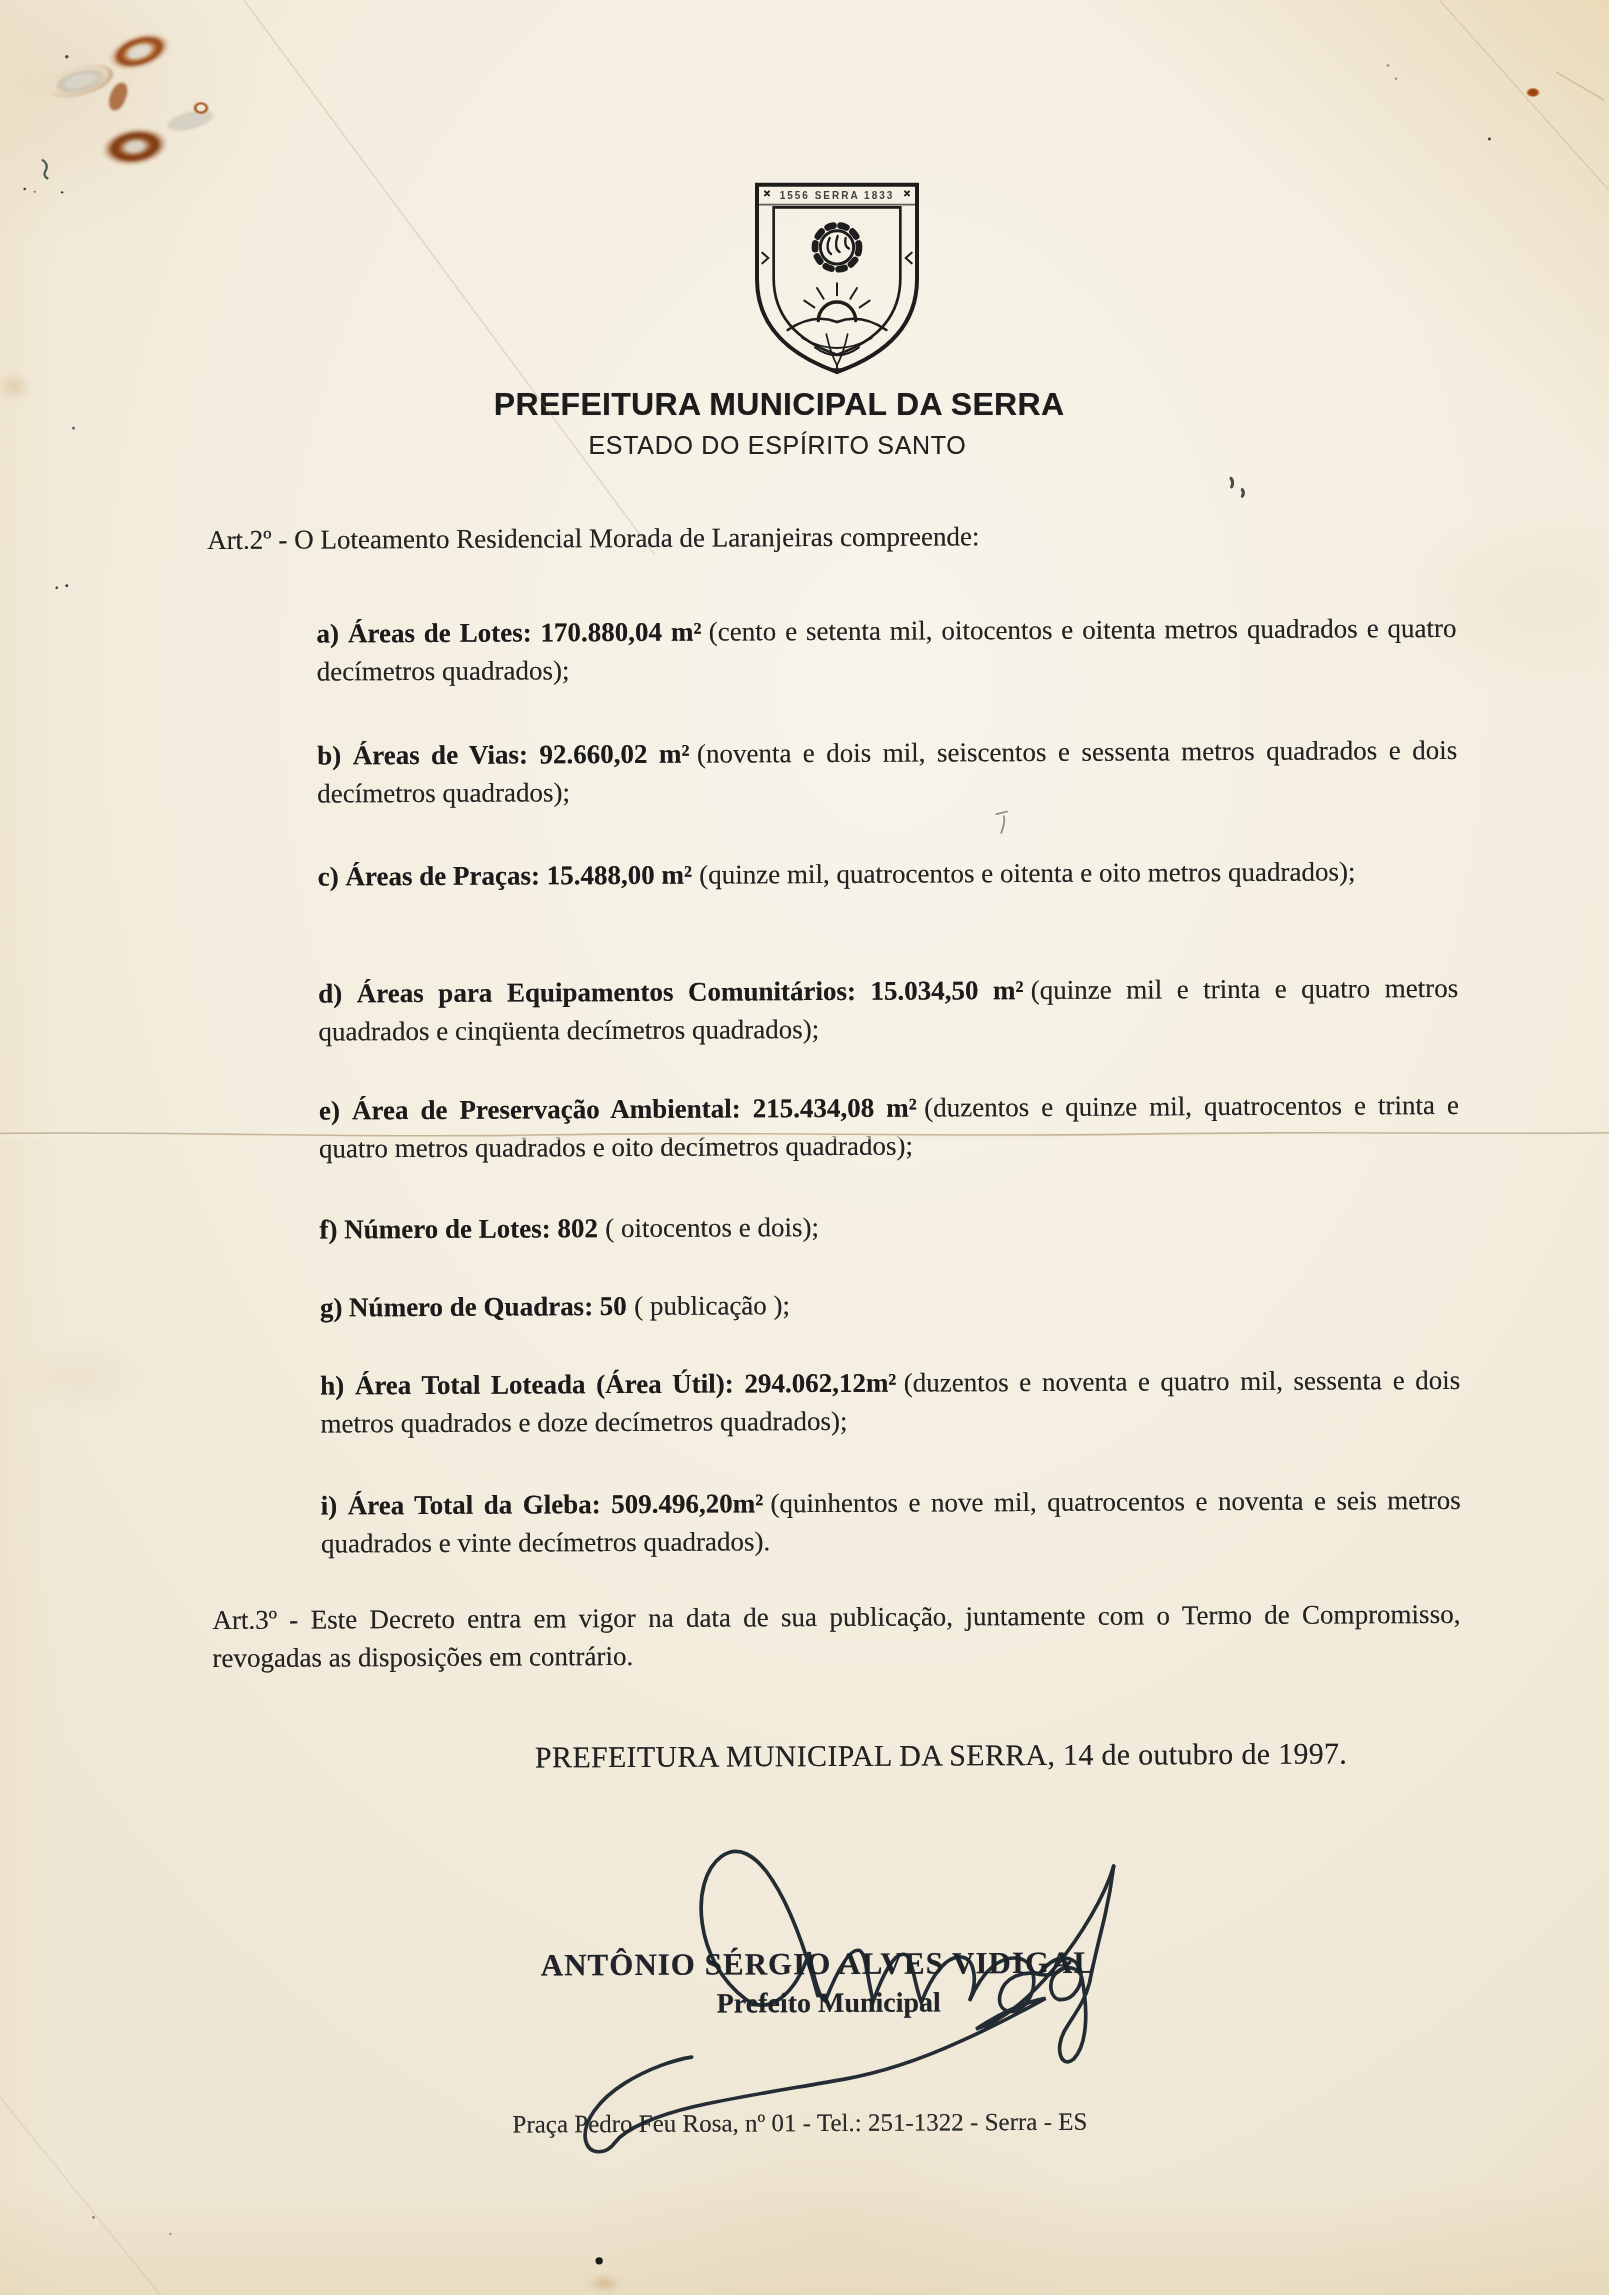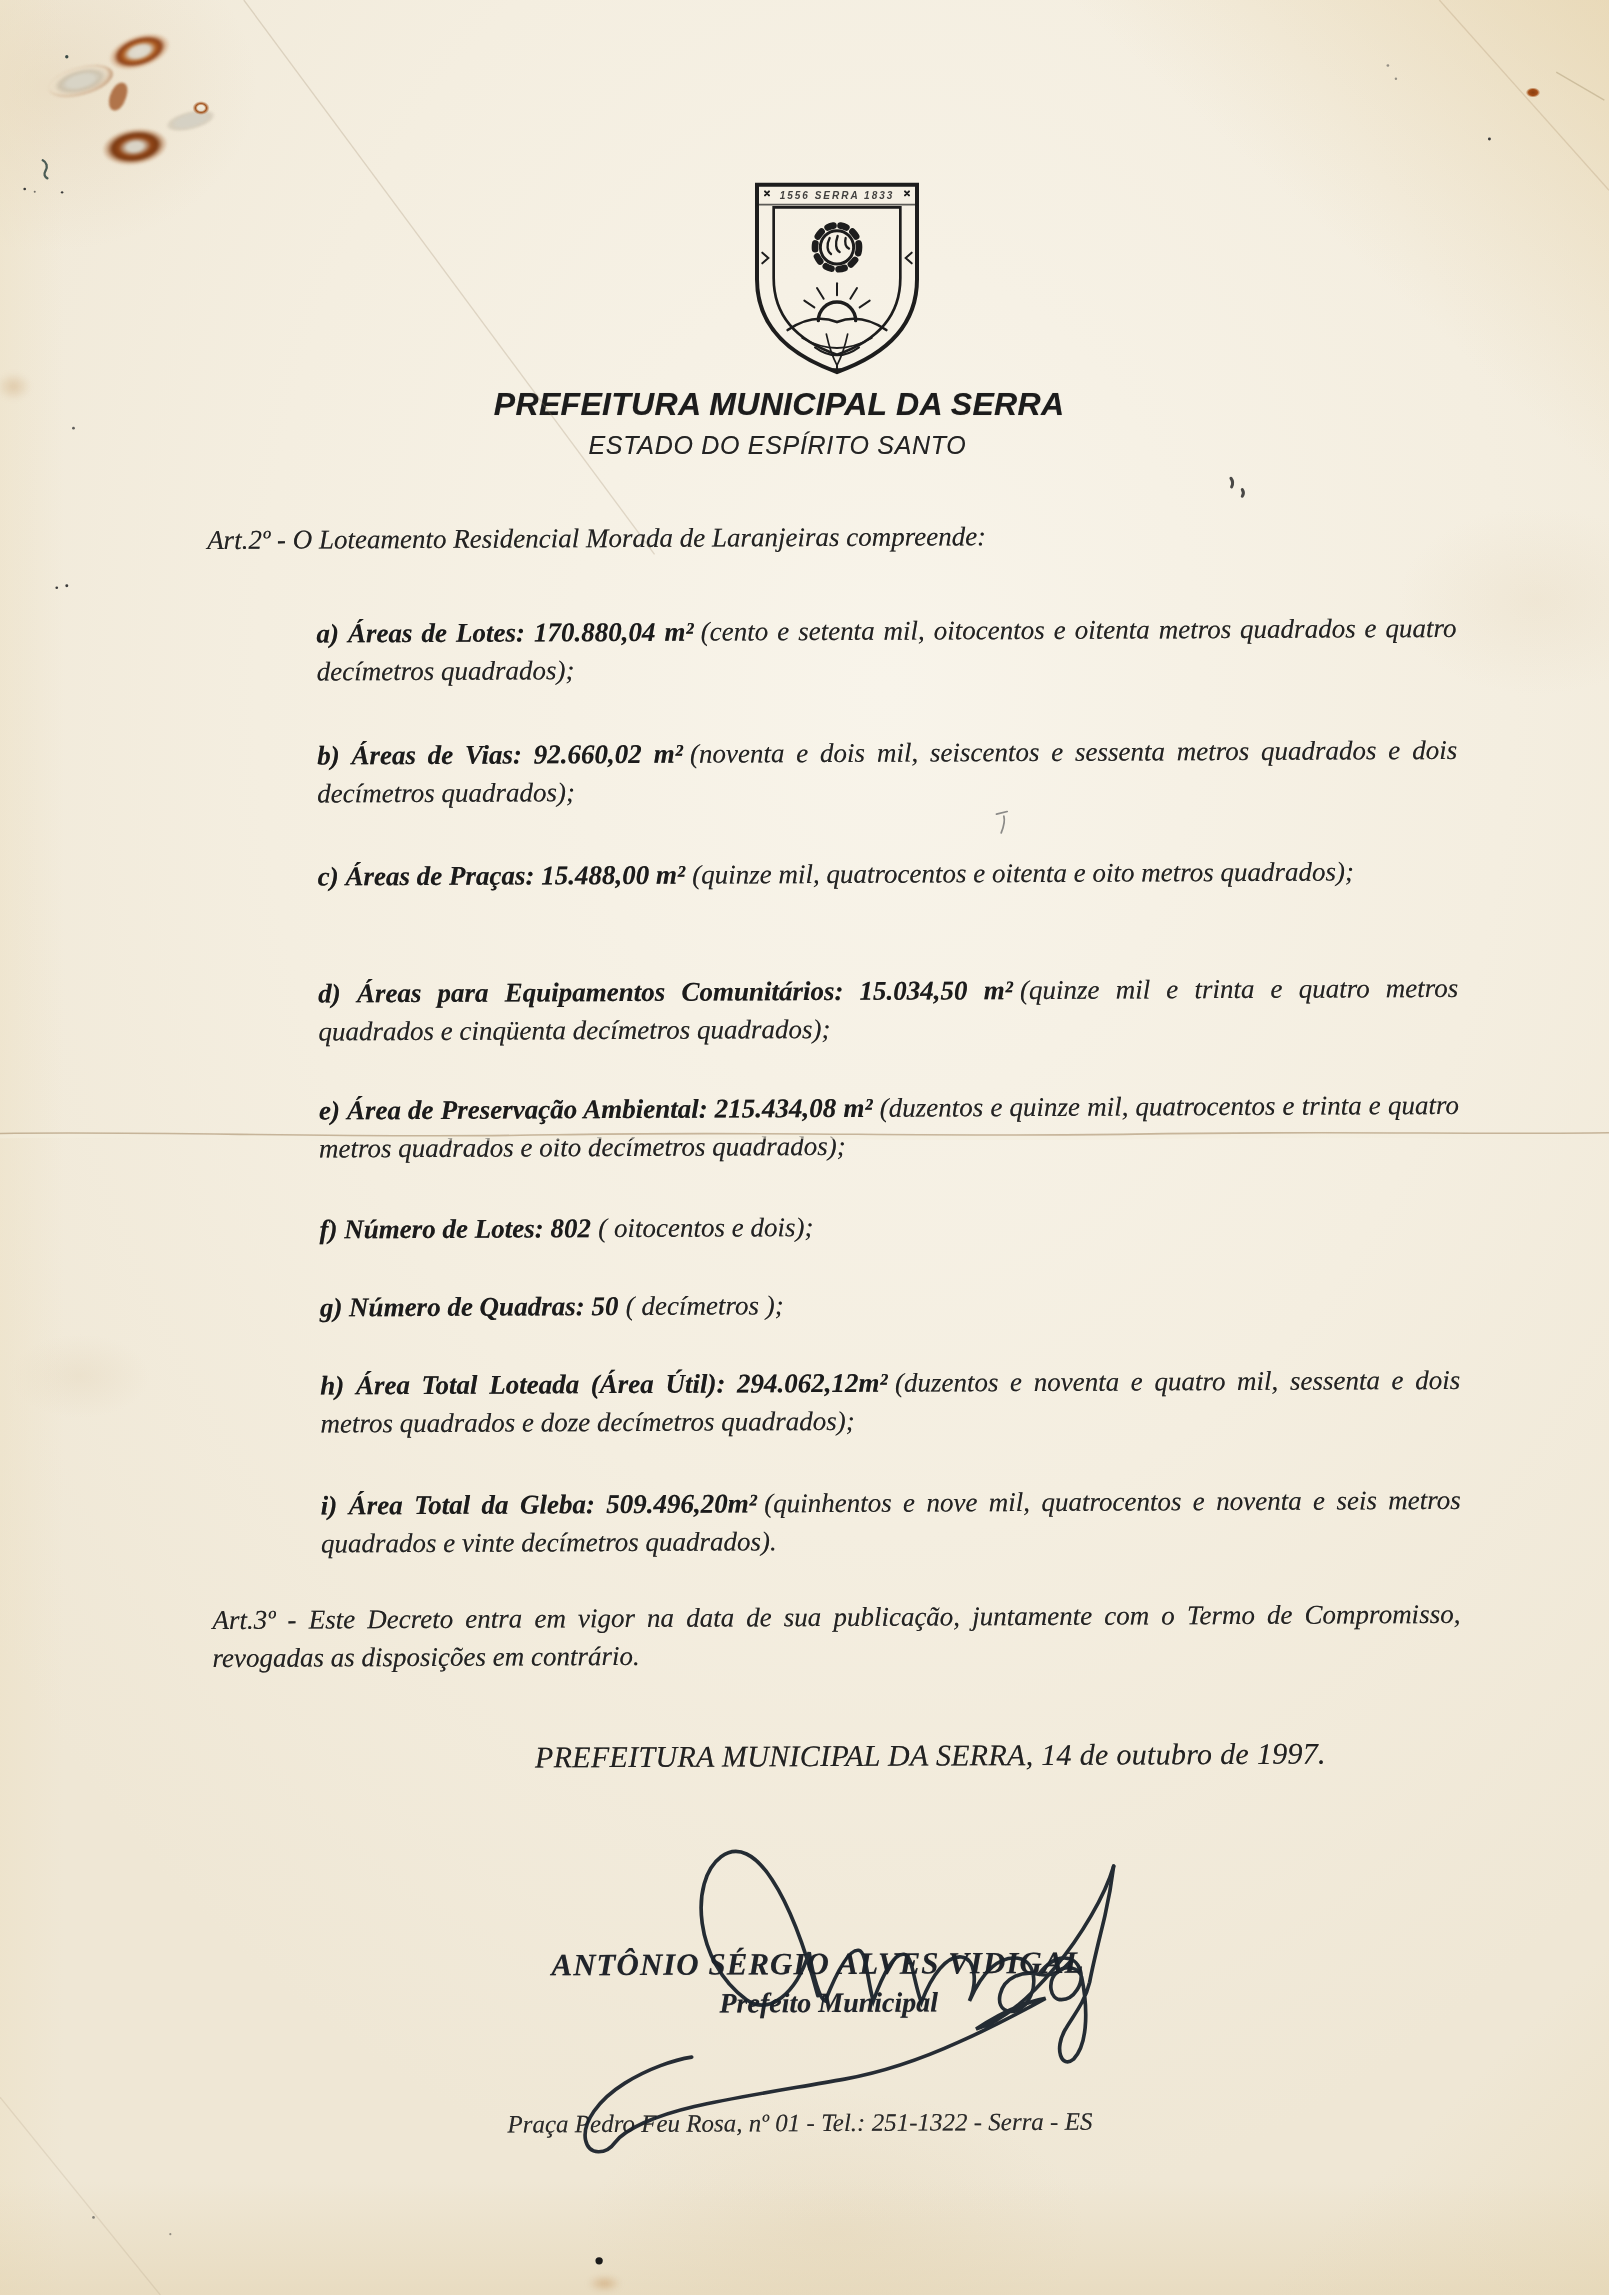--- a/index.html
+++ b/index.html
@@ -9,21 +9,20 @@
     background:
       linear-gradient(222deg, rgba(226,204,158,.55) 0%, rgba(226,204,158,0) 13%),
       linear-gradient(315deg, rgba(228,212,175,.4) 0%, rgba(228,212,175,0) 9%),
       linear-gradient(0deg, rgba(224,206,168,.45) 0%, rgba(224,206,168,0) 5%),
       linear-gradient(90deg, rgba(235,222,192,.4) 0%, rgba(235,222,192,0) 4%),
       radial-gradient(281px 220px at 47px 87px, rgba(212,182,136,.22), rgba(212,182,136,0) 75%),
       radial-gradient(200px 134px at 1537px 601px, rgba(220,200,165,.18), rgba(220,200,165,0) 70%),
       radial-gradient(334px 187px at 835px 2231px, rgba(222,204,168,.25), rgba(222,204,168,0) 75%),
       radial-gradient(100px 60px at 80px 1376px, rgba(215,195,160,.2), rgba(215,195,160,0) 70%),
       radial-gradient(1136px 1537px at 55% 30%, #f8f4ea 0%, #f4eee0 55%, #efe7d5 100%);
-    font-style: italic;
   }
   .layer{position:absolute;inset:0;}
   #stains{z-index:2;} #textlayer{z-index:4;} #siglayer{z-index:5;} #creases{z-index:6;pointer-events:none;}
   .stain{position:absolute;border-radius:50%;}
 
   
   .crest{position:absolute;left:746px;top:178px;width:182px;height:200px;filter:blur(0.3px);}
   .org-title{position:absolute;left:0;top:386px;width:1609px;text-align:center;transform:translateX(-25.4px);
     font-family:"Liberation Sans",sans-serif;font-weight:bold;font-size:32px;letter-spacing:0.3px;color:#1c1c1c;
     text-shadow:0 0 0.7px rgba(20,20,20,.45);}
@@ -101,21 +100,21 @@
 
   <div class="layer" id="textlayer">
     <div class="para art" style="top:521px">Art.2º - O Loteamento Residencial Morada de Laranjeiras compreende:</div>
 
     <div class="para item" style="top:615px"><span class="b">a) Áreas de Lotes: 170.880,04 m²</span><span class="rest">(cento e setenta mil, oitocentos e oitenta metros quadrados e quatro decímetros quadrados);</span></div>
     <div class="para item" style="top:737px"><span class="b">b) Áreas de Vias: 92.660,02 m²</span><span class="rest">(noventa e dois mil, seiscentos e sessenta metros quadrados e dois decímetros quadrados);</span></div>
     <div class="para item" style="top:858px"><span class="b">c) Áreas de Praças: 15.488,00 m²</span><span class="rest">(quinze mil, quatrocentos e oitenta e oito metros quadrados);</span></div>
     <div class="para item" style="top:975px"><span class="b">d) Áreas para Equipamentos Comunitários: 15.034,50 m²</span><span class="rest">(quinze mil e trinta e quatro metros quadrados e cinqüenta decímetros quadrados);</span></div>
     <div class="para item" style="top:1092px"><span class="b">e) Área de Preservação Ambiental: 215.434,08 m²</span><span class="rest">(duzentos e quinze mil, quatrocentos e trinta e quatro metros quadrados e oito decímetros quadrados);</span></div>
     <div class="para item" style="top:1211px"><span class="b">f) Número de Lotes: 802</span><span class="rest">( oitocentos e dois);</span></div>
-    <div class="para item" style="top:1289px"><span class="b">g) Número de Quadras: 50</span><span class="rest">( decímetros );</span></div>
+    <div class="para item" style="top:1289px"><span class="b">g) Número de Quadras: 50</span><span class="rest">( publicação );</span></div>
     <div class="para item" style="top:1367px"><span class="b">h) Área Total Loteada (Área Útil): 294.062,12m²</span><span class="rest">(duzentos e noventa e quatro mil, sessenta e dois metros quadrados e doze decímetros quadrados);</span></div>
     <div class="para item" style="top:1487px"><span class="b">i) Área Total da Gleba: 509.496,20m²</span><span class="rest">(quinhentos e nove mil, quatrocentos e noventa e seis metros quadrados e vinte decímetros quadrados).</span></div>
 
     <div class="para art" style="top:1601px">Art.3º - Este Decreto entra em vigor na data de sua publicação, juntamente com o Termo de Compromisso, revogadas as disposições em contrário.</div>
 
     <div class="dateline">PREFEITURA MUNICIPAL DA SERRA, 14 de outubro de 1997.</div>
     <div class="signer-name">ANTÔNIO SÉRGIO ALVES VIDIGAL</div>
     <div class="signer-role">Prefeito Municipal</div>
     <div class="footer">Praça Pedro Feu Rosa, nº 01 - Tel.: 251-1322 - Serra - ES</div>
   </div>

